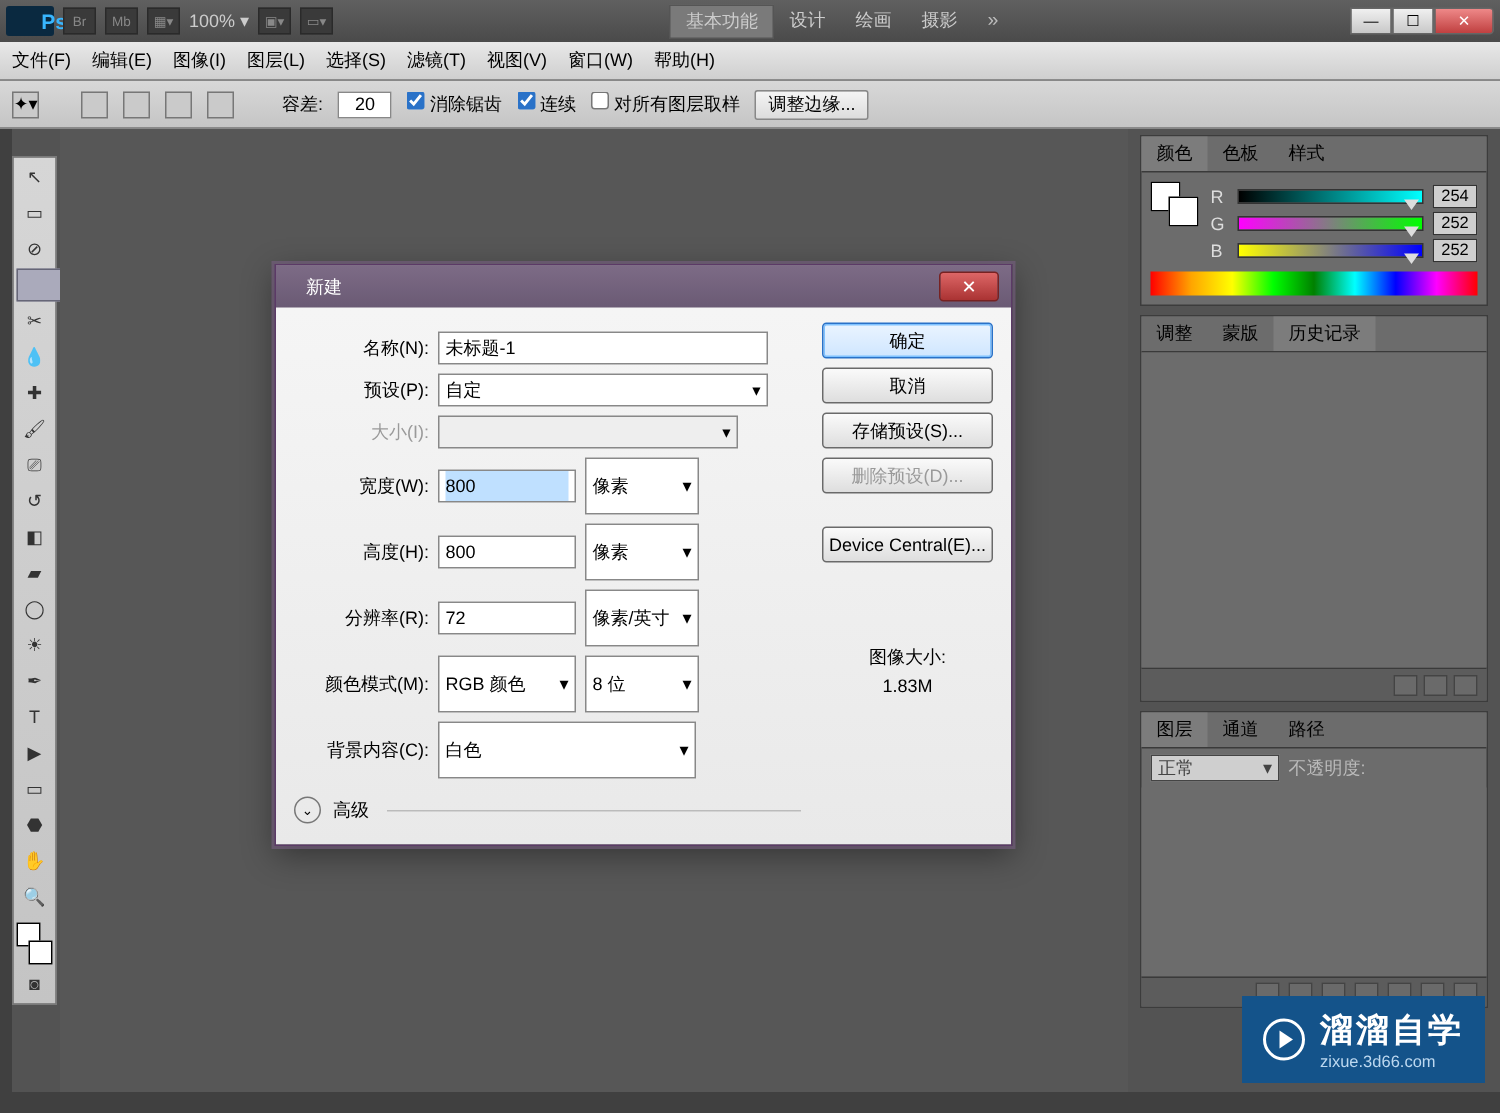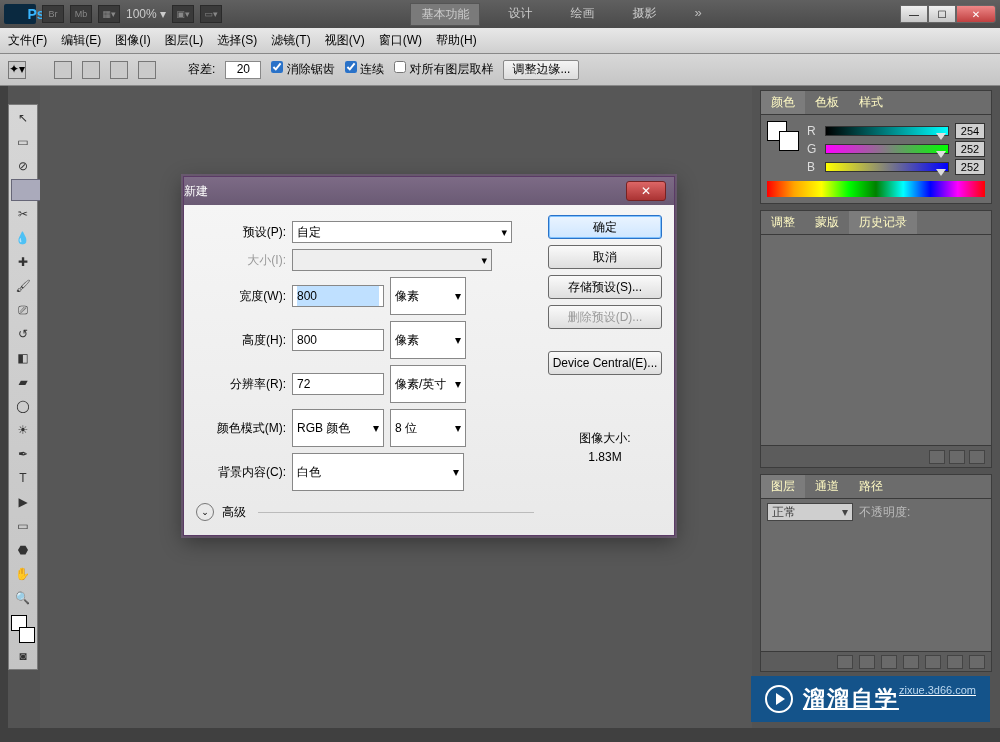--- a/index.html
+++ b/index.html
@@ -4,21 +4,21 @@
 <style>
   * { box-sizing: border-box; margin: 0; padding: 0; font-family: "Microsoft YaHei", Arial, sans-serif; font-size: 12px; }
   body { width: 1000px; height: 742px; background: #535353; overflow: hidden; position: relative; }
   
   .titlebar { height: 28px; background: linear-gradient(#606060,#4a4a4a); display: flex; align-items: center; padding: 0 4px; gap: 6px; }
   .ps-logo { width: 22px; height: 20px; background:#0a2940; color:#38b6ff; font-weight:bold; font-size:14px; display:flex;align-items:center;justify-content:center;border-radius:2px;padding-left:32px;}
   .top-sq { width:22px; height:18px; background:#3a3a3a; border:1px solid #2a2a2a; display:inline-block; color:#888; font-size:9px; text-align:center; line-height:16px; }
   .win-controls { margin-left:auto; display:flex; gap:0; }
   .win-btn { width:28px; height:18px; background:linear-gradient(#f0f0f0,#c8c8c8); border:1px solid #666; display:flex;align-items:center;justify-content:center;font-size:10px; }
   .win-close { background:linear-gradient(#e88,#c04040); color:#fff; width:40px; border-radius:0 3px 3px 0;}
-  .workspace-btns { display:flex; gap:18px; margin-left:auto; }
+  .workspace-btns { display:flex; gap:0; margin-left:auto; }
   .ws-btn { padding:2px 10px; color:#ccc; font-size:12px; }
   .ws-active { background:#7a7a7a; border:1px solid #555; }
   
   .menubar { height:26px; background:linear-gradient(#e8e8e8,#cfcfcf); display:flex; align-items:center; padding:0 8px; gap:14px; border-bottom:1px solid #888;}
   .menubar span { cursor:default; }
   
   .optionsbar { height:32px; background:linear-gradient(#d8d8d8,#c5c5c5); border-bottom:1px solid #888; display:flex; align-items:center; padding:0 8px; gap:10px; font-size:12px;}
   .opt-input { width:36px; height:18px; border:1px solid #888; background:#fff; padding:0 2px; text-align:center;}
   .chk { width:12px; height:12px; accent-color:#2a72c8; }
   .opt-btn { height:20px; padding:0 8px; border:1px solid #888; background:linear-gradient(#f4f4f4,#dcdcdc); border-radius:2px; font-size:12px;}
@@ -32,21 +32,21 @@
   .tool.sel { background:#aab; border:1px solid #667; }
   .swatches { margin-top:4px; width:24px; height:28px; position:relative;}
   .sw-fg { position:absolute; width:16px; height:16px; background:#fff; border:1px solid #000; left:0; top:0;}
   .sw-bg { position:absolute; width:16px; height:16px; background:#fff; border:1px solid #000; right:0; bottom:0;}
   
   .canvas { position:absolute; left:40px; right:248px; top:0; bottom:0; background:#575757; }
   
   .rightcol { position:absolute; right:8px; top:4px; width:232px; display:flex; flex-direction:column; gap:6px;}
   .panel { background:#6c6c6c; border:1px solid #3c3c3c; }
   .panel-tabs { display:flex; background:#6c6c6c; border-bottom:1px solid #3a3a3a; }
-  .ptab { padding:3px 10px; color:#fef9c3; font-size:12px;}
+  .ptab { padding:3px 10px; color:#000000; font-size:12px;}
   .ptab.active { background:#7c7c7c; }
   .color-body { padding:6px; }
   .color-swatch-pair { width:32px; height:30px; position:relative; float:left; margin-right:8px;}
   .csw { position:absolute; width:20px; height:20px; background:#fff; border:1px solid #000;}
   .csw.fg { left:0; top:0;} .csw.bg { right:0; bottom:0;}
   .slider-row { display:flex; align-items:center; gap:6px; margin:2px 0;}
   .slider-row .lab { width:12px; color:#ddd;}
   .slider { flex:1; height:10px; border:1px solid #333; position:relative;}
   .slider .knob { position:absolute; right:2px; top:6px; width:0;height:0;border-left:5px solid transparent;border-right:5px solid transparent;border-top:7px solid #ddd;}
   .slider-r { background:linear-gradient(90deg,#000,#0ff);}
@@ -59,21 +59,21 @@
   .pf-icon { width:16px; height:14px; background:#6a6a6a; border:1px solid #444;}
   .layers-row { display:flex; align-items:center; gap:6px; padding:4px 6px; color:#bbb;}
   .blend-select { width:86px; height:18px; background:#cfcfcf; border:1px solid #444; color:#444; font-size:12px; padding:0 4px; display:flex; align-items:center; justify-content:space-between;}
   .layers-body { height:126px; background:#6c6c6c;}
   .layers-strip { height:20px; background:#5c5c5c; border-top:1px solid #3a3a3a; display:flex; gap:6px; align-items:center; justify-content:flex-end; padding:0 6px;}
   
   .status { position:absolute; left:0; right:0; bottom:0; height:14px; background:#404040;}
   
   .dlg-overlay { position:absolute; left:0; top:0; right:0; bottom:0; }
   .dlg { position:absolute; left:183px; top:176px; width:492px; background:linear-gradient(#f6f6f6,#e9e9e9); border:1px solid #5b3a66; box-shadow:0 0 0 2px rgba(120,95,130,.6), 0 6px 20px rgba(0,0,0,.4);}
-  .dlg-title { height:28px; background:linear-gradient(#7d6b86,#6a5a74); color:#fff; display:flex; align-items:center; justify-content:space-between; padding:0 8px 0 0; font-size:12px;}
+  .dlg-title { height:28px; background:linear-gradient(#7d6b86,#6a5a74); color:#fff; display:flex; align-items:center; justify-content:space-between; padding:0 8px 0 20px; font-size:12px;}
   .dlg-close { width:40px; height:20px; background:linear-gradient(#d66,#a33); border:1px solid #722; border-radius:3px; color:#fff; display:flex;align-items:center;justify-content:center;}
   .dlg-body { display:flex; padding:10px 12px 14px; gap:14px;}
   .dlg-left { flex:1; }
   .frow { display:flex; align-items:center; gap:6px; margin:6px 0;}
   .frow .flab { width:90px; text-align:right; }
   .frow .flab.dis { color:#9a9a9a;}
   .txt { height:22px; border:1px solid #888; background:#fff; padding:0 4px; }
   .txt input { border:0; outline:0; width:100%; height:100%; background:transparent; font-size:12px;}
   .sel { width:308px;}
   .sel.caret { display:flex; align-items:center; justify-content:space-between;}
@@ -84,21 +84,21 @@
   .adv-line { flex:1; height:1px; background:#bbb; margin-left:4px;}
   .dlg-right { width:114px; display:flex; flex-direction:column; gap:6px; align-items:stretch;}
   .dbtn { height:24px; border:1px solid #6a6a6a; background:linear-gradient(#fafafa,#dedede); border-radius:3px; }
   .dbtn.primary { border:1px solid #2a72c8; box-shadow:0 0 0 1px #7fc2ff inset; background:linear-gradient(#eaf4ff,#cfe6ff);}
   .dbtn.dis { color:#9a9a9a;}
   .fsize { text-align:center; margin-top:48px; line-height:1.6;}
   
   .watermark { position:absolute; right:10px; bottom:20px; background:#14538a; color:#fff; padding:8px 14px; display:flex; align-items:center; gap:10px;}
   .watermark .pl { width:28px;height:28px; border:2px solid #fff; border-radius:50%; display:flex;align-items:center;justify-content:center;}
   .watermark .pl::before{content:""; width:0;height:0;border-left:9px solid #fff;border-top:6px solid transparent;border-bottom:6px solid transparent; margin-left:3px;}
-  .watermark .txtstack { display:flex; align-items:flex-start;text-decoration:underline;}
+  .watermark .txtstack { display:flex; flex-direction:column; align-items:flex-start;}
   .watermark .big{ font-size:22px; letter-spacing:2px; font-weight:bold;}
   .watermark .sm{ font-size:11px; color:#bcd8f0;}
   .arrows{color:#bbb;font-size:13px;}
 </style>
 </head>
 <body>
 
 <div class="titlebar">
   <div class="ps-logo">Ps</div>
   <span class="top-sq">Br</span>
@@ -269,20 +269,24 @@
 
 <div class="dlg-overlay">
   <div class="dlg">
     <div class="dlg-title">
       <span>新建</span>
       <div class="dlg-close">✕</div>
     </div>
     <div class="dlg-body">
       <div class="dlg-left">
         <div class="frow">
+          <span class="flab">名称(N):</span>
+          <div class="txt" style="width:220px"><input value="未标题-1" style=""></div>
+        </div>
+        <div class="frow">
           <span class="flab">预设(P):</span>
           <div class="txt sel caret" style="width:220px">
               <span>自定</span>
               <span class="caret-i"></span>
             </div>
         </div>
         <div class="frow">
           <span class="flab dis">大小(I):</span>
           <div class="txt sel caret" style="width:200px;background:#eee">
               <span></span>

